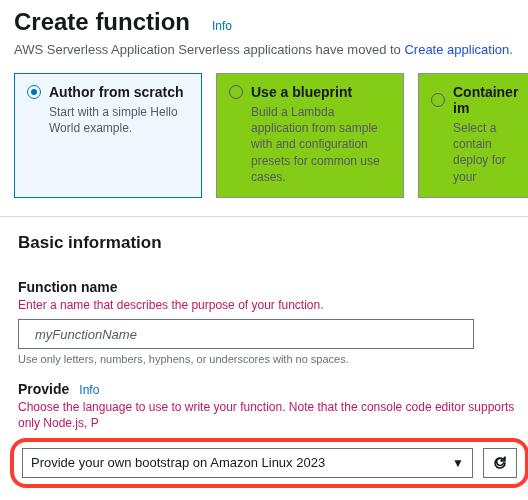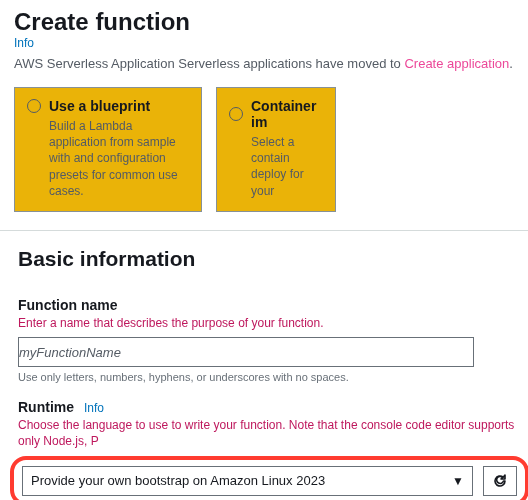--- a/index.html
+++ b/index.html
@@ -10,54 +10,53 @@
     font-size: 14px;
     width: 528px;
     overflow: hidden;
   }
   .page {
     padding: 8px 14px 0 14px;
   }
   .title-row {
     display: flex;
     align-items: baseline;
-    gap: 0;
+    gap: 22px;
     margin-bottom: 6px;
-    flex-direction: column;
   }
   h1 {
     font-size: 24px;
     font-weight: 700;
   }
   .info-link {
     color: #0073bb;
     font-size: 12px;
     font-weight: 400;
     cursor: pointer;
   }
   .banner {
     font-size: 13px;
     color: #545b64;
     margin-bottom: 16px;
   }
   .banner a {
-    color: #ec4899;
+    color: #1d4ed8;
     text-decoration: none;
   }
   
   .cards {
     display: flex;
     gap: 14px;
     margin-bottom: 18px;
   }
   .card {
     border: 1px solid #879196;
     padding: 10px 12px 12px 12px;
     min-height: 92px;
-    background: #eab308;
+    background: #84cc16;
     flex: 0 0 188px;
     cursor: pointer;
   }
   .card.selected {
     border-color: #0073bb;
     background: #f0f8ff;
   }
   .card.cut { flex: 0 0 120px; }
   .card-head {
     display: flex;
@@ -97,21 +96,21 @@
   
   .panel {
     border: 1px solid #d5dbdb;
     border-left: none;
     margin-left: -14px;
     padding: 16px 18px 10px 18px;
     width: 540px;
     background: #fff;
   }
   .panel h2 {
-    font-size: 21px;
+    font-size: 17px;
     font-weight: 700;
     margin-bottom: 26px;
   }
   .field {
     margin-bottom: 16px;
   }
   .field-label {
     font-weight: 700;
     font-size: 14px;
     display: flex;
@@ -122,21 +121,21 @@
   .field-hint {
     font-size: 12px;
     color: #be185d;
     margin-bottom: 6px;
     line-height: 1.35;
   }
   .text-input {
     width: 456px;
     height: 30px;
     border: 1px solid #687078;
-    padding: 4px 0;
+    padding: 4px 16px;
     font-size: 13px;
     font-style: italic;
     color: #545b64;
   }
   .below-hint {
     font-size: 11px;
     color: #687078;
     margin-top: 4px;
   }
   
@@ -187,20 +186,27 @@
   <div class="title-row">
     <h1>Create function</h1>
     <span class="info-link">Info</span>
   </div>
 
   <div class="banner">
     <span>AWS Serverless Application Serverless applications have moved to </span><a href="#">Create application</a><span>.</span>
   </div>
 
   <div class="cards">
+    <div class="card selected">
+      <div class="card-head">
+        <span class="radio checked"></span>
+        <span class="card-title">Author from scratch</span>
+      </div>
+      <div class="card-desc">Start with a simple Hello World example.</div>
+    </div>
     <div class="card">
       <div class="card-head">
         <span class="radio"></span>
         <span class="card-title">Use a blueprint</span>
       </div>
       <div class="card-desc">Build a Lambda application from sample with and configuration presets for common use cases.</div>
     </div>
     <div class="card cut">
       <div class="card-head">
         <span class="radio"></span>
@@ -217,21 +223,21 @@
       <div class="field-label">
         <span>Function name</span>
       </div>
       <div class="field-hint">Enter a name that describes the purpose of your function.</div>
       <input class="text-input" type="text" value="myFunctionName" style="">
       <div class="below-hint">Use only letters, numbers, hyphens, or underscores with no spaces.</div>
     </div>
 
     <div class="field">
       <div class="field-label">
-        <span>Runtime</span>
+        <span>Provide</span>
         <span class="info-link">Info</span>
       </div>
       <div class="field-hint">Choose the language to use to write your function. Note that the console code editor supports only Node.js, P</div>
 
       <div class="highlight-wrap">
         <div class="runtime-row">
           <div class="select">
             <span>Provide your own bootstrap on Amazon Linux 2023</span>
             <span class="caret">▼</span>
           </div>

